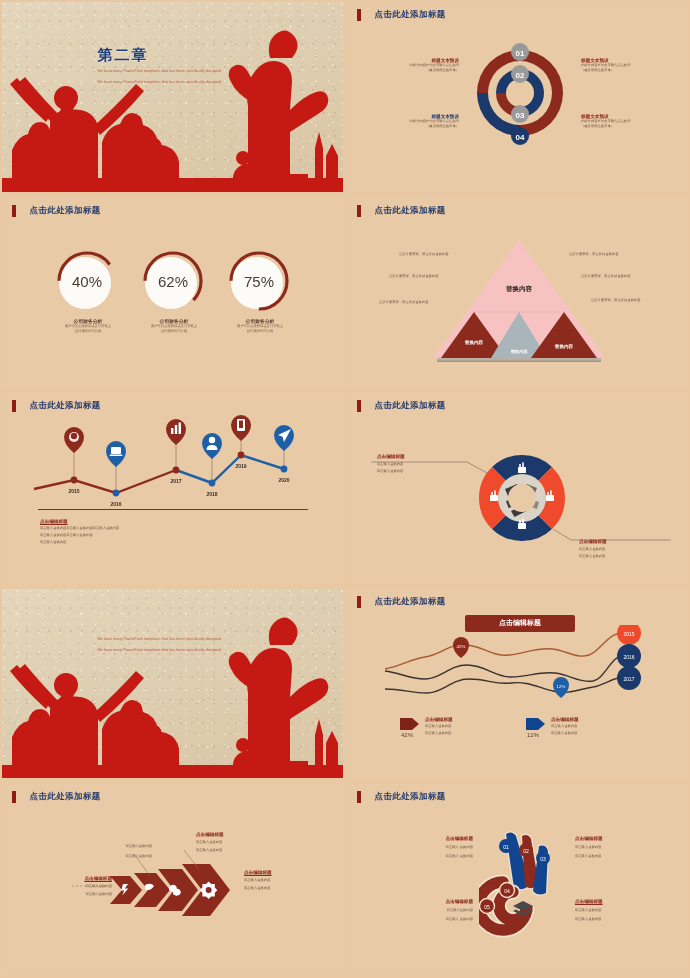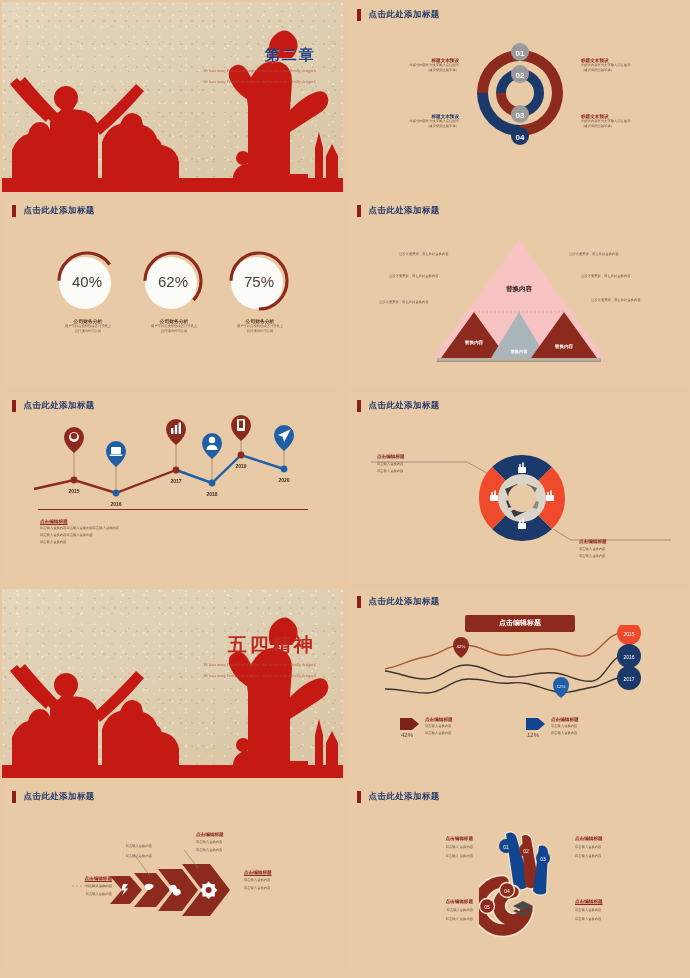--- a/index.html
+++ b/index.html
@@ -36,42 +36,41 @@
       radial-gradient(circle at 47% 63%, rgba(120,90,60,.18) 0 1px, transparent 1px),
       radial-gradient(circle at 77% 31%, rgba(255,255,255,.3) 0 1px, transparent 1px),
       radial-gradient(circle at 28% 82%, rgba(120,90,60,.14) 0 1px, transparent 1px),
       radial-gradient(circle at 63% 11%, rgba(255,255,255,.25) 0 1px, transparent 1px),
       linear-gradient(160deg, #e4d6bc 0%, #dfcfb2 40%, #d9c5a4 100%);
     background-size: 13px 11px, 17px 15px, 21px 19px, 11px 23px, 27px 13px, 100% 100%;
   }
   .chapter-text {
     position: absolute; left: 28%; top: 23%;
     width: 64%;
-    text-align: right;
+    text-align: left;
     z-index: 4;
-    font-family: Liberation Serif, serif;
   }
   .ch-num {
     font-size: 15px; font-weight: bold; color: #1f3f7a;
     letter-spacing: 2px; line-height: 1.25;
     text-shadow: 0 1px 0 rgba(255,255,255,.4);
   }
   .ch-title {
     font-size: 19px; font-weight: bold; color: #c0281f;
     letter-spacing: 3px; line-height: 1.3; margin-top: 1px;
   }
   .ch-sub {
     font-size: 3.4px; color: #b4533c; line-height: 1.9;
     margin-top: 4px; letter-spacing: .2px;
   }
   .silhouette { position: absolute; inset: 0; z-index: 2; }
 
   
   .content { position: absolute; inset: 0; background: #e9caa6; }
-  .hdr { position: absolute; left: 10px; top: 7px; display: flex; align-items: center; gap: 8px; }
+  .hdr { position: absolute; left: 10px; top: 7px; display: flex; align-items: center; gap: 14px; }
   .hdr-bar { width: 3.5px; height: 12px; background: #8f1d15; }
   .hdr-txt { font-size: 8.5px; font-weight: bold; color: #233a6c; letter-spacing: .4px; white-space: nowrap; }
 
   .note { font-size: 3.3px; color: #6d5240; line-height: 1.55; }
   .note-ttl { font-size: 4.6px; font-weight: bold; color: #8c2a1d; }
   .note-ttl.blue { color: #233a6c; }
 
   svg { display: block; }
   .abs { position: absolute; }
 </style>
@@ -411,21 +410,20 @@
           <path d="M232 186 q-4 -16 6 -22 q10 -6 16 4 l0 18 z"></path>
           <circle cx="241" cy="156" r="7"></circle>
           <rect x="265" y="160" width="16" height="30"></rect>
           <rect x="286" y="172" width="20" height="18"></rect>
           <path d="M313 190 v-44 l4 -16 l4 16 v44 z"></path>
           <rect x="324" y="154" width="12" height="36"></rect>
           <path d="M324 154 l6 -12 l6 12 z"></path>
         </g>
       </svg>
       <div class="chapter-text">
-        <div class="ch-title">五四精神</div>
         <div class="ch-sub">We have many PowerPoint templates that has been specifically designed</div>
         <div class="ch-sub">We have many PowerPoint templates that has been specifically designed</div>
       </div>
     </div>
   </div>
 
   <div class="slide">
     <div class="slide-inner">
       <div class="content"></div>
       <div class="hdr">

